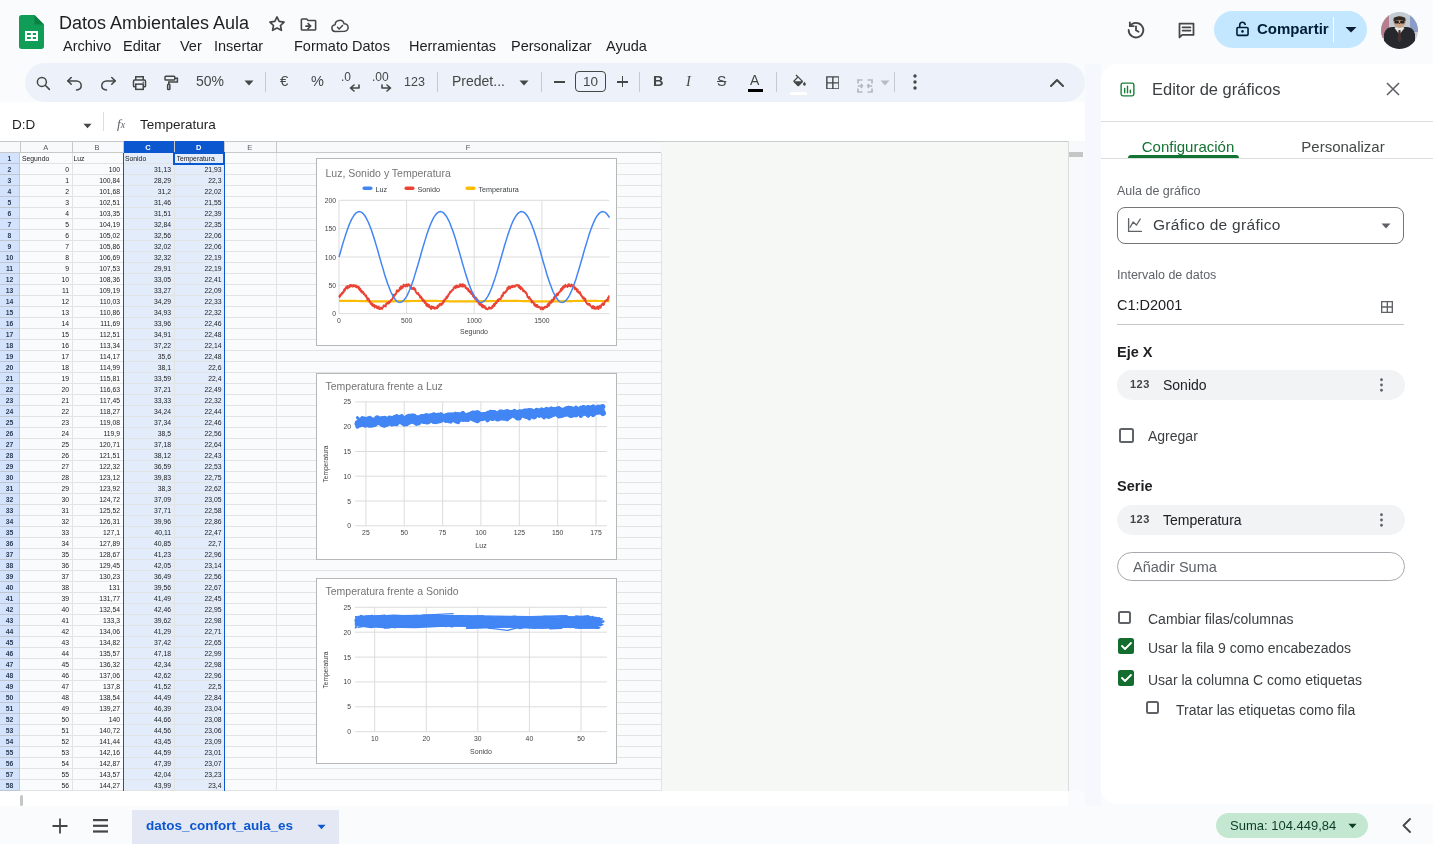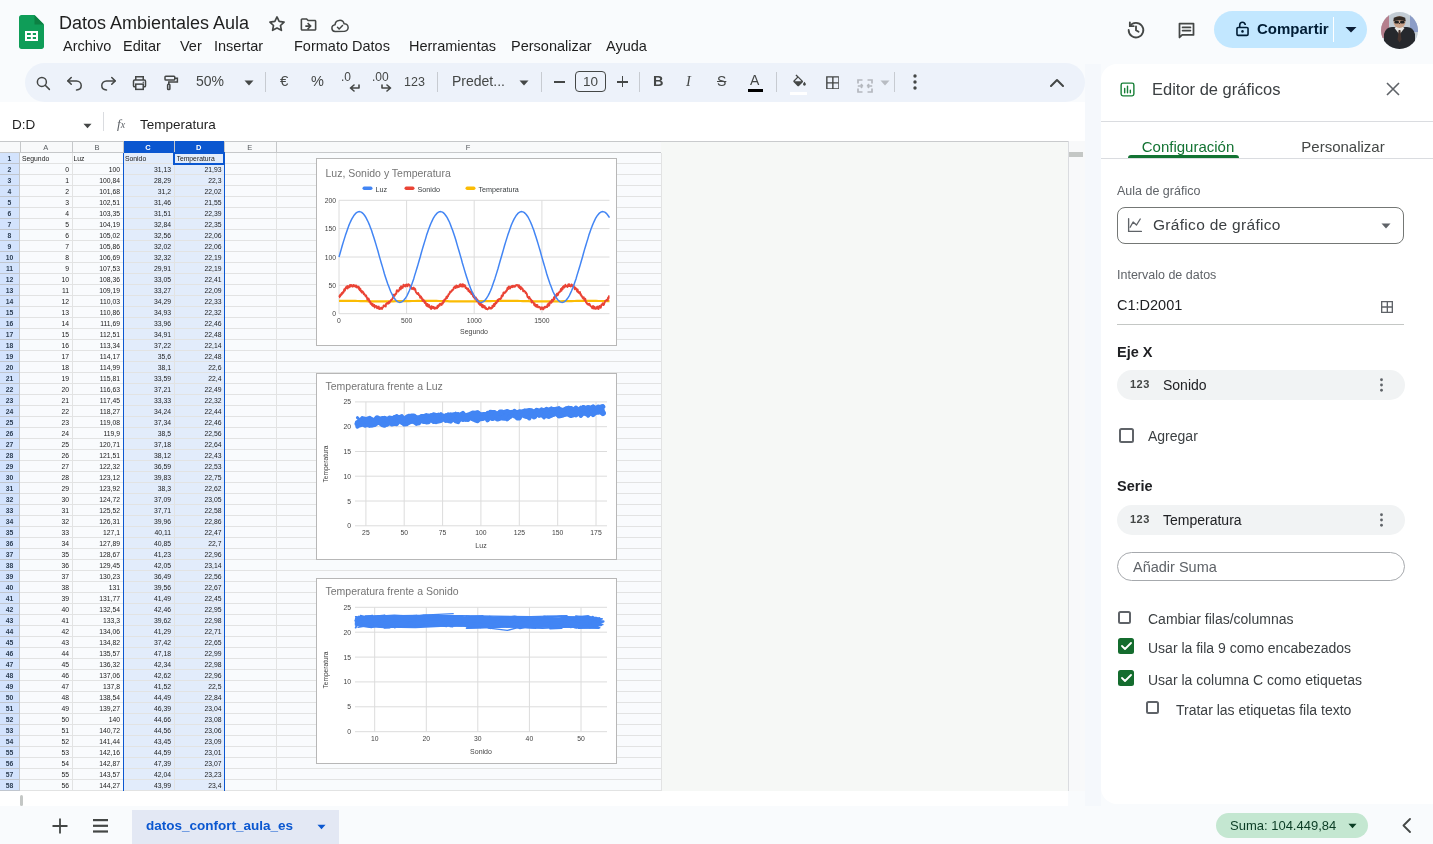--- a/index.html
+++ b/index.html
@@ -656,21 +656,21 @@
 <svg class="abs" style="left:1120.5px;top:642px" width="11" height="8" viewBox="0 0 11 8" fill="none" stroke="#fff" stroke-width="1.8">
     <path d="M1 4l3 3 6-6" stroke-linecap="round" stroke-linejoin="round"></path>
   </svg>
 <div class="abs" style="left:1148px;top:640px;font-size:14px;color:#3c4043">Usar la fila 9 como encabezados</div>
 <div class="abs" style="left:1118px;top:669.5px;width:16px;height:16px;background:#146c2e;border-radius:2.5px"></div>
 <svg class="abs" style="left:1120.5px;top:673.5px" width="11" height="8" viewBox="0 0 11 8" fill="none" stroke="#fff" stroke-width="1.8">
     <path d="M1 4l3 3 6-6" stroke-linecap="round" stroke-linejoin="round"></path>
   </svg>
 <div class="abs" style="left:1148px;top:671.5px;font-size:14px;color:#3c4043">Usar la columna C como etiquetas</div>
 <div class="abs" style="left:1146px;top:701px;width:13px;height:13px;border:2px solid #5f6368;border-radius:2.5px"></div>
-<div class="abs" style="left:1176px;top:701.5px;font-size:14px;color:#3c4043">Tratar las etiquetas fila texto</div>
+<div class="abs" style="left:1176px;top:701.5px;font-size:14px;color:#3c4043">Tratar las etiquetas como fila</div>
 <div class="abs" style="left:0;top:790.5px;width:1067.5px;height:15.5px;background:#fff"></div>
 <div class="abs" style="left:19.5px;top:795px;width:3.5px;height:11px;background:#c4c7c5;border-radius:2px"></div>
 <div class="abs" style="left:0;top:806px;width:1433px;height:38px;background:#f9fbfd"></div>
 <svg class="abs" style="left:52px;top:818px" width="16" height="16" viewBox="0 0 16 16">
     <path d="M7.1 0.5h1.8v15H7.1z M0.5 7.1h15v1.8H0.5z" fill="#444746"></path>
   </svg>
 <svg class="abs" style="left:93px;top:819px" width="15" height="14" viewBox="0 0 15 14">
     <g fill="#444746">
       <rect y="0" width="15" height="2.2"></rect>
       <rect y="5.7" width="15" height="2.2"></rect>

